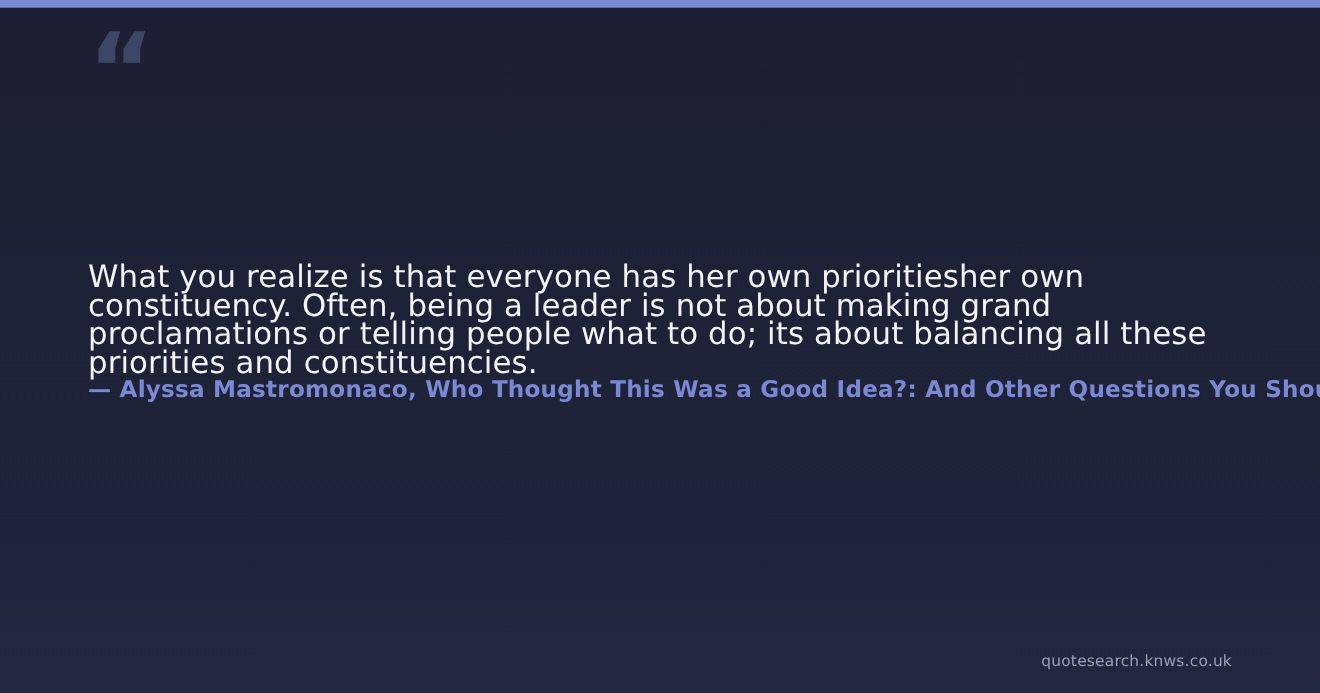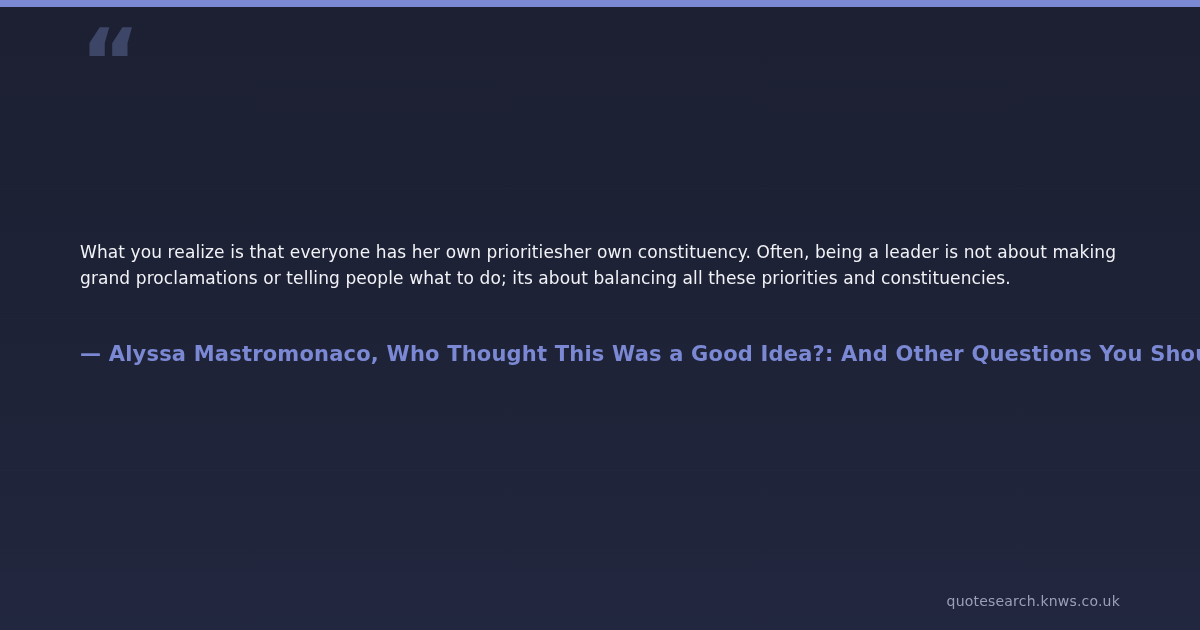--- a/index.html
+++ b/index.html
@@ -60,21 +60,21 @@
     color: #3e4667;
     letter-spacing: -2px;
     user-select: none;
   }
 
   .quote-text {
     position: absolute;
     left: 80px;
     top: 239px;
     width: 1060px;
-    font-size: 17px;
+    font-size: 28px;
     line-height: 26px;
     font-weight: 400;
     color: #f2f3f7;
     letter-spacing: 0.1px;
     white-space: pre-wrap;
   }
 
   .attribution {
     position: absolute;
     left: 80px;

